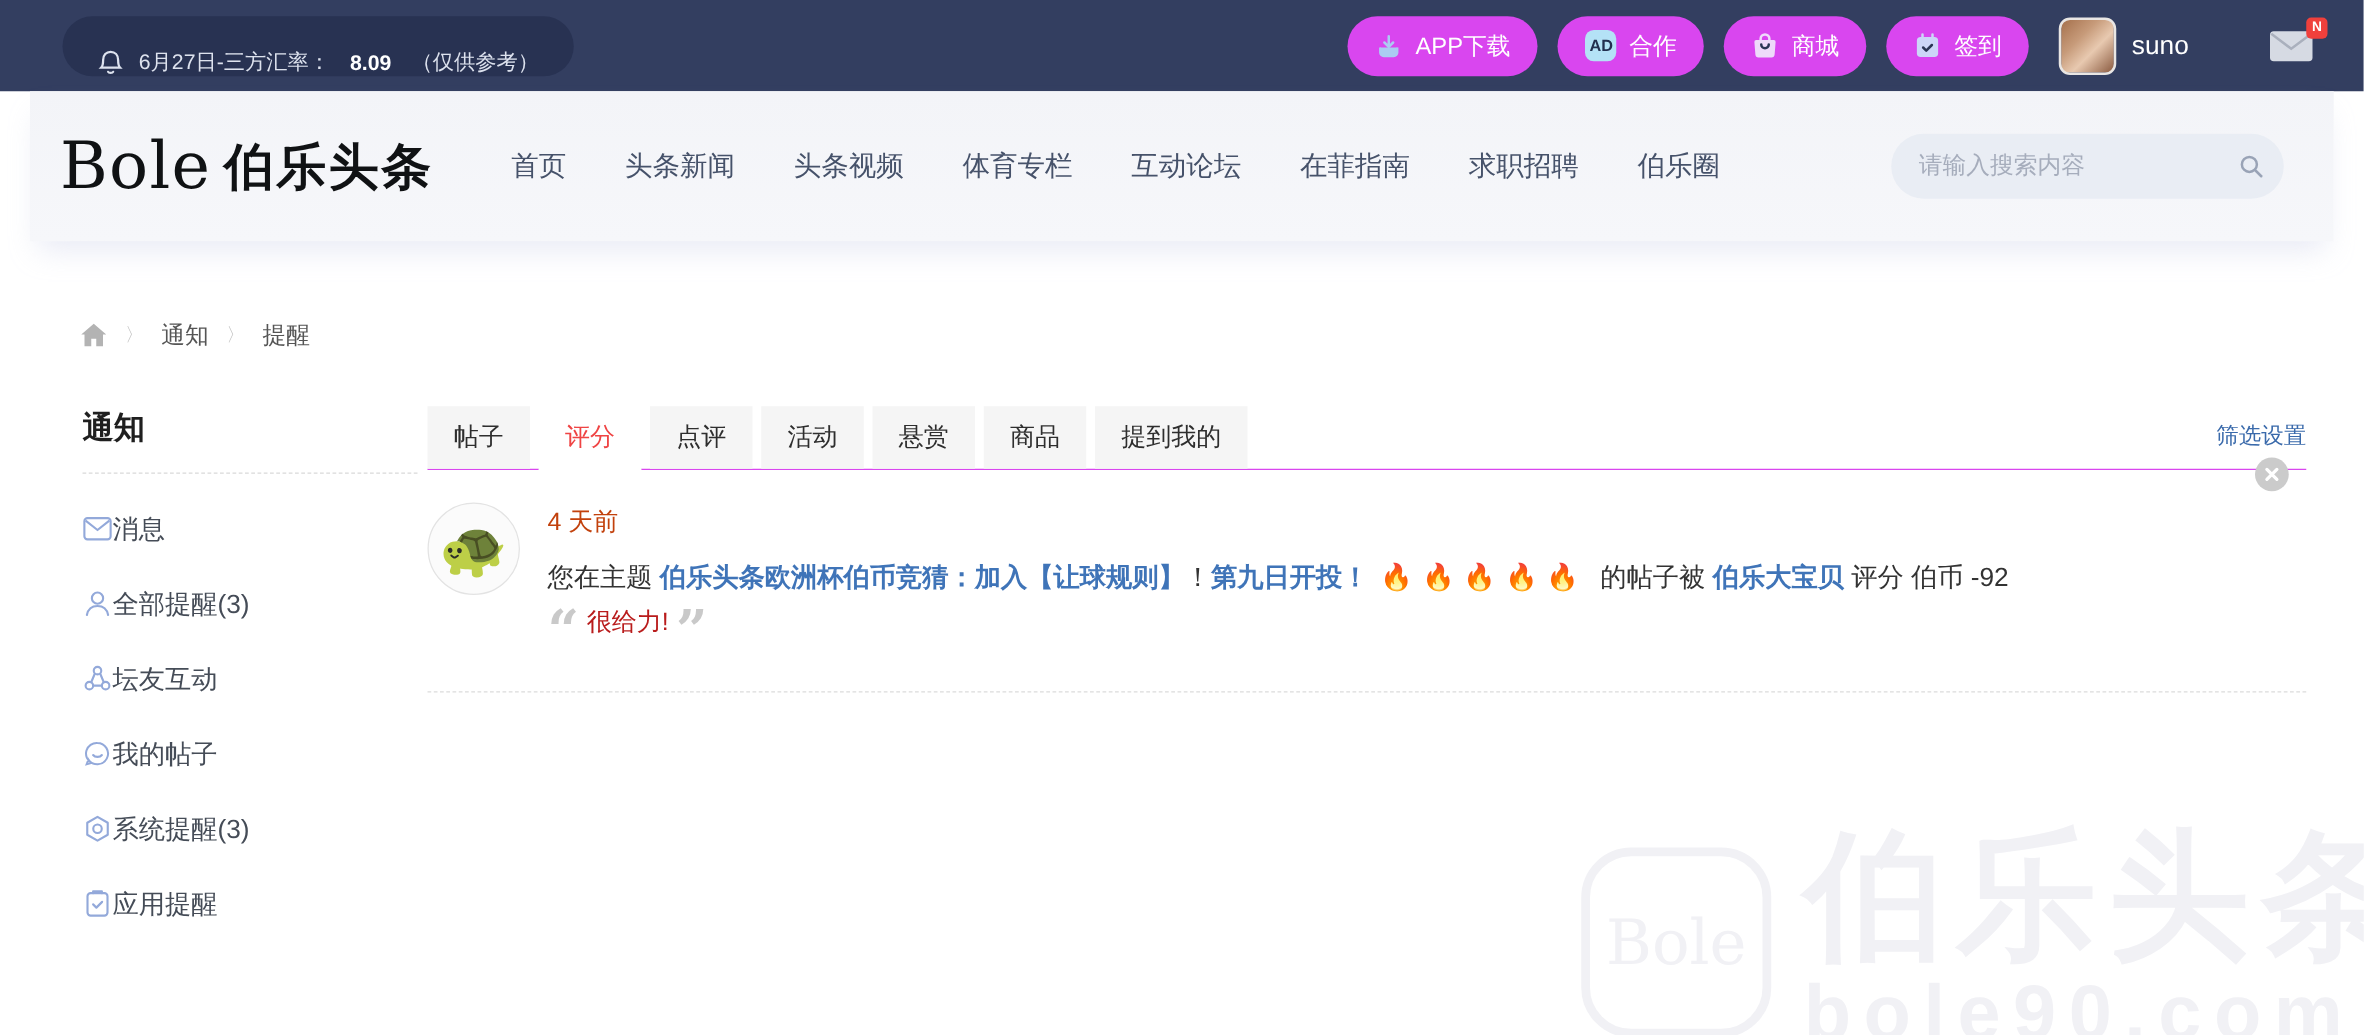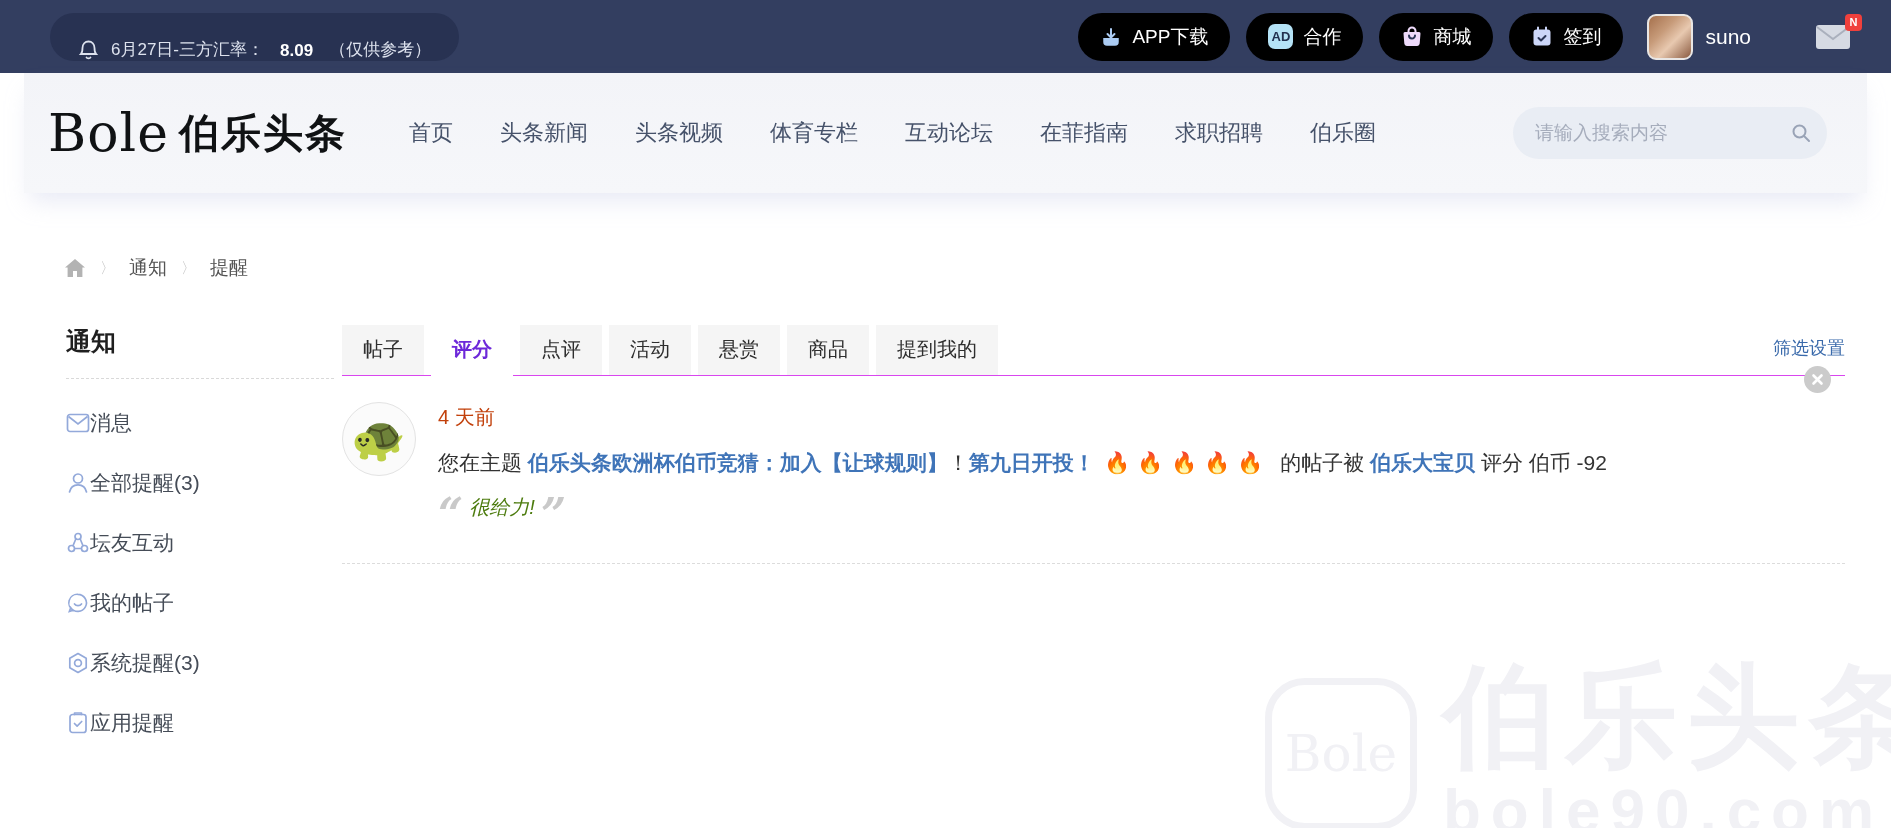--- a/index.html
+++ b/index.html
@@ -20,21 +20,21 @@
   }
   .notice-pill {
     display:flex; align-items:flex-end; gap:12px;
     background:#283252; border-radius:26px; height:48px; padding:0 28px;
     color:#dde2ee; font-size:17px; cursor:pointer; white-space:nowrap;
   }
   .notice-pill .rate-value { color:#ffffff; font-weight:bold; margin:0 4px; }
   .topbar-right { display:flex; align-items:center; gap:16px; }
   .tb-btn {
     display:flex; align-items:center; gap:10px;
-    background:#000000; border-radius:24px; height:48px; padding:0 22px;
+    background:#d946ef; border-radius:24px; height:48px; padding:0 22px;
     color:#ffffff; font-size:19px; cursor:pointer; white-space:nowrap;
   }
   .ad-chip {
     width:25px; height:25px; border-radius:7px; background:#b4e2f6;
     color:#22304f; font-weight:bold; font-size:13px;
     display:flex; align-items:center; justify-content:center;
   }
   .user-chip { display:flex; align-items:center; gap:12px; margin-left:8px; cursor:pointer; }
   .user-avatar {
     width:46px; height:46px; border-radius:9px; border:2px solid #e9e6e4;
@@ -90,40 +90,40 @@
   .side-item { display:flex; align-items:center; height:60px; cursor:pointer; }
   .side-item .side-label { font-size:21px; color:#454c57; }
 
   
   .main-col { flex:1; padding-right:46px; min-width:0; }
   .tabs-row { display:flex; align-items:stretch; border-bottom:1px solid #d946ef; }
   .tab {
     background:#f5f5f5; font-size:20px; color:#2e2e2e;
     padding:11px 21px 12px; margin-right:7px; cursor:pointer; white-space:nowrap;
   }
-  .tab.active { background:#ffffff; font-weight:bold; color:#6d28d9; margin-bottom:-1px; border-bottom:1px solid #fff; }
+  .tab.active { background:#ffffff; font-weight:normal; color:#ef4444; margin-bottom:-1px; border-bottom:1px solid #fff; }
   .filter-link { margin-left:auto; align-self:center; font-size:18px; color:#3a6aab; cursor:pointer; padding-bottom:4px; }
 
   
   .notification {
     position:relative; display:flex; gap:22px;
     padding:26px 0 34px; border-bottom:1px dashed #dcdcdc;
   }
   .n-avatar {
     width:74px; height:74px; border-radius:50%;
     border:1px solid #e3e3e3; background:#fbfbfb;
     display:flex; align-items:center; justify-content:center;
     font-size:44px; flex-shrink:0; overflow:hidden;
   }
   .n-body { padding-top:2px; min-width:0; }
   .n-time { color:#c2410c; font-size:20px; }
   .n-msg { margin-top:17px; font-size:21px; color:#333; line-height:1.45; white-space:nowrap; }
   .n-msg a { color:#3f74b8;font-weight:bold; }
   .n-emojis { letter-spacing:7px; margin:0 4px; }
-  .n-quote { margin-top:16px; color:#4d7c0f; font-size:20px; display:flex; align-items:flex-start;font-style:italic; }
+  .n-quote { margin-top:6px; color:#b91c1c; font-size:20px; display:flex; align-items:flex-start; }
   .n-quote::before {
     content:"\201C"; font-family:"DejaVu Serif",serif; font-weight:bold;
     font-size:44px; color:#c9c9c9; line-height:0.6; margin-right:6px; margin-top:8px;
   }
   .n-quote::after {
     content:"\201D"; font-family:"DejaVu Serif",serif; font-weight:bold;
     font-size:44px; color:#c9c9c9; line-height:0.6; margin-left:6px; align-self:flex-end;
   }
   .n-close {
     position:absolute; top:-10px; right:14px;

